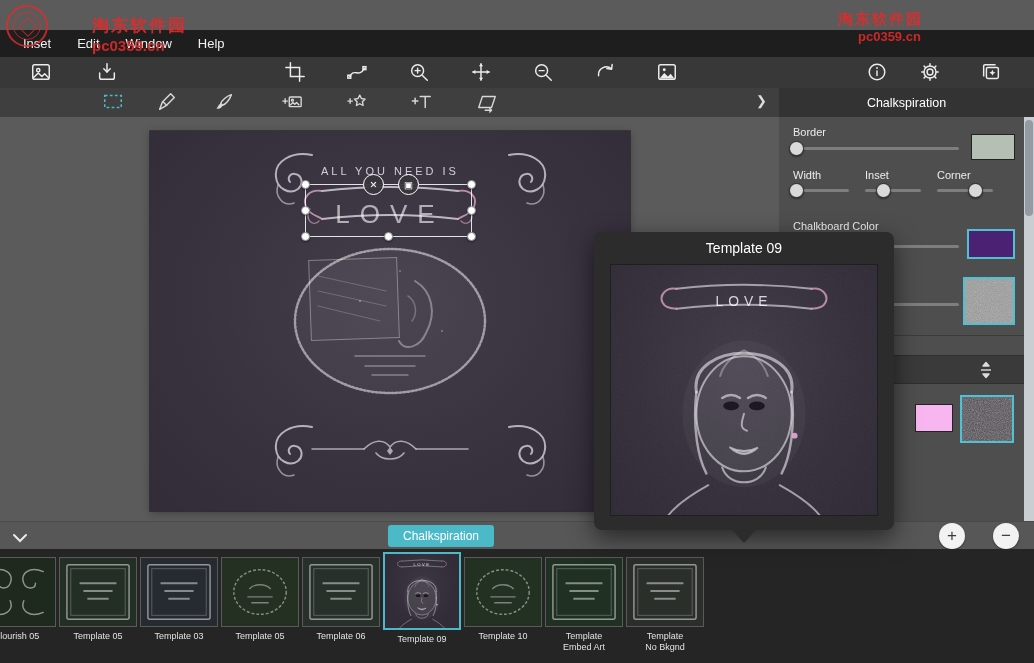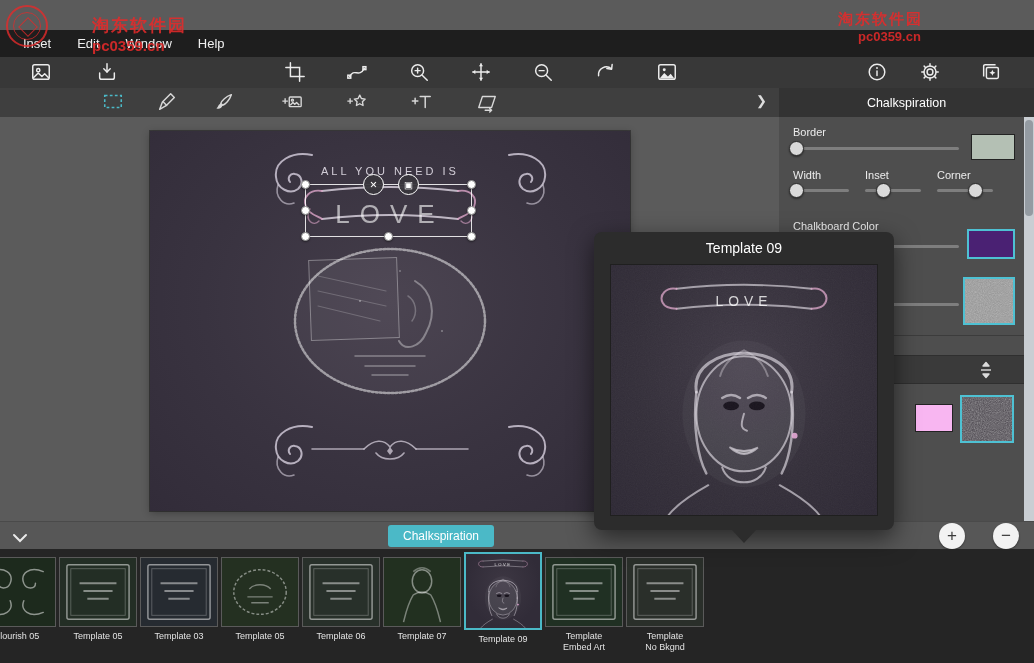--- a/index.html
+++ b/index.html
@@ -450,35 +450,35 @@
         <div class="thumb-label">Template 05</div>
       </div>
       <div class="thumb">
         <div class="thumb-img t6">
             <svg viewBox="0 0 78 70">
               <use href="#art-frame"></use>
             </svg>
           </div>
         <div class="thumb-label">Template 06</div>
       </div>
-      <div class="thumb">
-        <div class="thumb-img t7">
-            <svg viewBox="0 0 78 70">
-              <use href="#art-figure"></use>
-            </svg>
-          </div>
-        <div class="thumb-label">Template 07</div>
-      </div>
       <div class="thumb selected">
         <div class="thumb-img t9">
             <svg viewBox="0 0 268 252" preserveAspectRatio="xMidYMid slice">
               <use href="#tpl09-art"></use>
             </svg>
           </div>
         <div class="thumb-label">Template 09</div>
+      </div>
+      <div class="thumb">
+        <div class="thumb-img t10">
+            <svg viewBox="0 0 78 70">
+              <use href="#art-oval"></use>
+            </svg>
+          </div>
+        <div class="thumb-label">Template 10</div>
       </div>
       <div class="thumb">
         <div class="thumb-img t11">
             <svg viewBox="0 0 78 70">
               <use href="#art-frame"></use>
             </svg>
           </div>
         <div class="thumb-label">Template
 Embed Art</div>
       </div>

